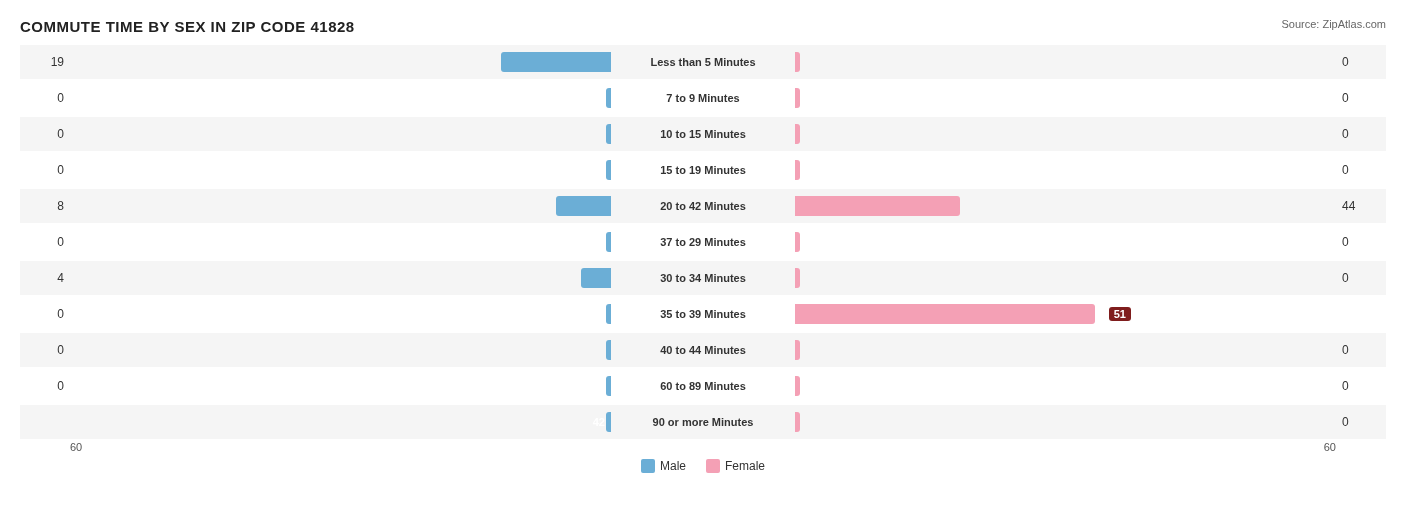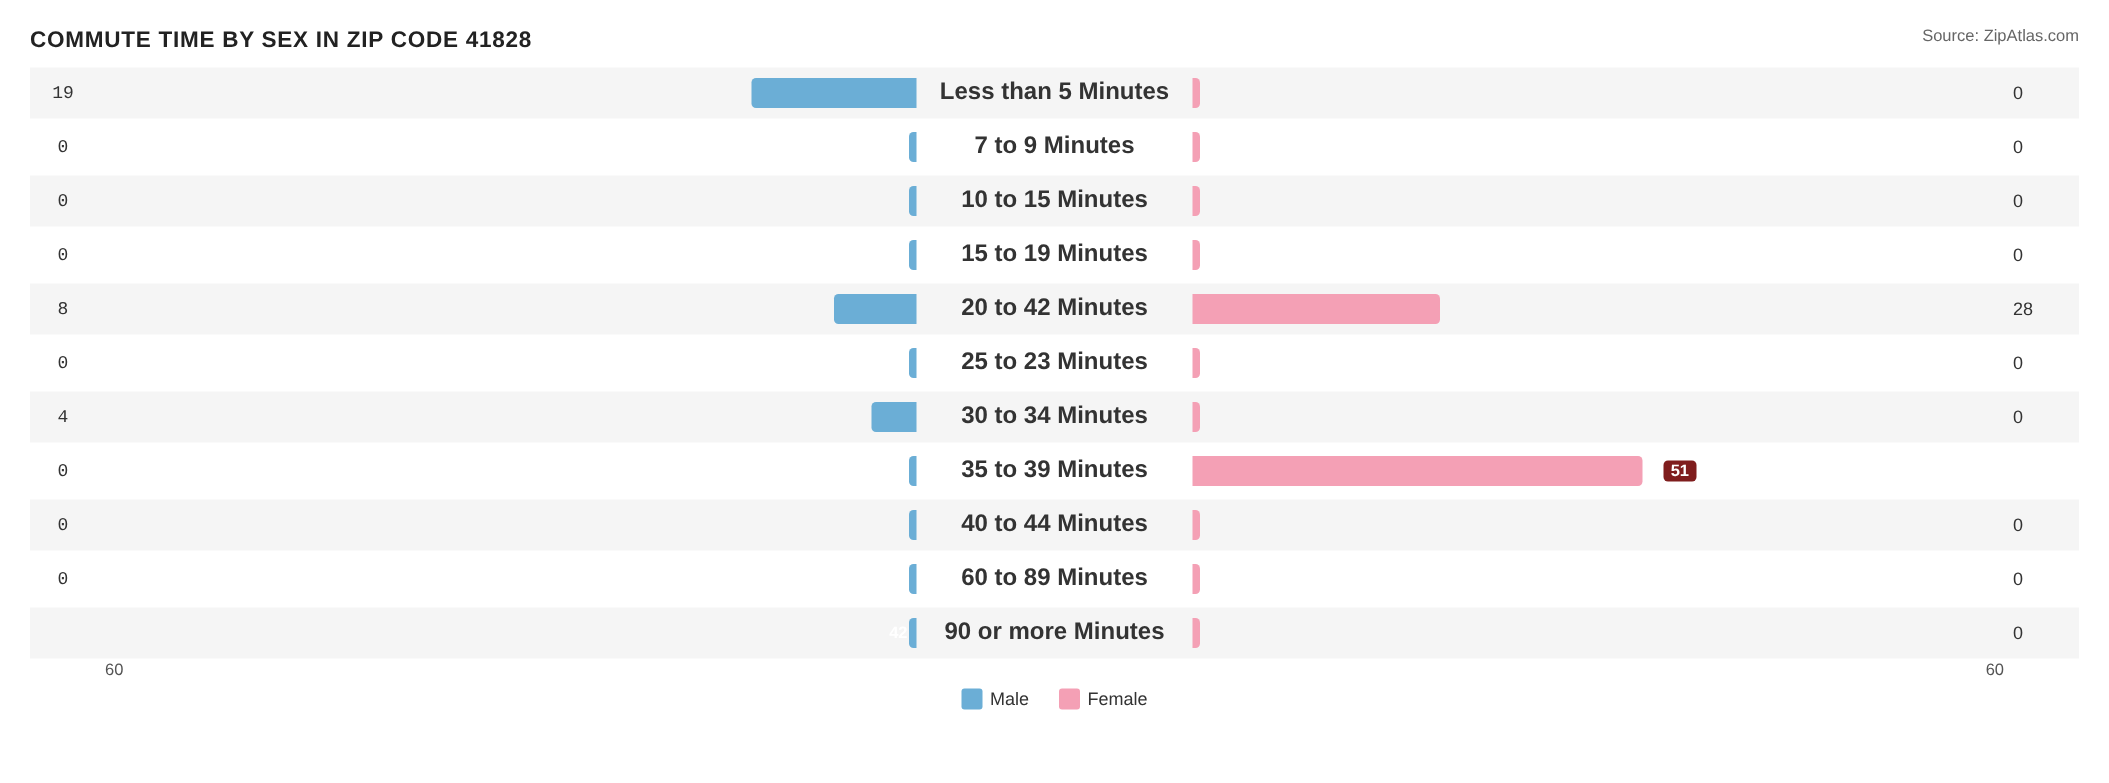--- a/index.html
+++ b/index.html
@@ -42,26 +42,25 @@
       margin-bottom: 2px;
     }
     .row:nth-child(odd) {
       background: #f5f5f5;
     }
     .row:nth-child(even) {
       background: #ffffff;
     }
     .left-val {
       width: 50px;
-      text-align: center;
+      text-align: right;
       font-size: 12px;
       color: #333;
       padding-right: 6px;
       flex-shrink: 0;
-      font-family: Liberation Mono, monospace;
     }
     .bars-section {
       flex: 1;
       display: flex;
       align-items: center;
       position: relative;
       height: 100%;
     }
     .left-bar-wrap {
       flex: 1;
@@ -76,21 +75,21 @@
       display: flex;
       justify-content: flex-start;
       align-items: center;
       height: 22px;
       padding-left: 2px;
     }
     .label-box {
       width: 180px;
       flex-shrink: 0;
       text-align: center;
-      font-size: 16px;
+      font-size: 11px;
       color: #333;
       font-weight: 600;
       z-index: 2;
     }
     .bar-blue {
       background: #6baed6;
       height: 20px;
       border-radius: 3px 0 0 3px;
       display: flex;
       align-items: center;
@@ -226,31 +225,31 @@
           
         </div>
       </div>
       <div class="label-box">20 to 42 Minutes</div>
       <div class="right-bar-wrap">
         <div class="bar-pink" style="width:165px; position:relative;">
           
         </div>
       </div>
     </div>
-    <div class="right-val">28</div>
-  </div>
-      <div class="row">
-    <div class="left-val">0</div>
-    <div class="bars-section">
-      <div class="left-bar-wrap">
-        <div class="bar-blue" style="width:5px; position:relative;">
-          
-        </div>
-      </div>
-      <div class="label-box">25 to 23 Minutes</div>
+    <div class="right-val">44</div>
+  </div>
+      <div class="row">
+    <div class="left-val">0</div>
+    <div class="bars-section">
+      <div class="left-bar-wrap">
+        <div class="bar-blue" style="width:5px; position:relative;">
+          
+        </div>
+      </div>
+      <div class="label-box">37 to 29 Minutes</div>
       <div class="right-bar-wrap">
         <div class="bar-pink" style="width:5px; position:relative;">
           
         </div>
       </div>
     </div>
     <div class="right-val">0</div>
   </div>
       <div class="row">
     <div class="left-val">4</div>

